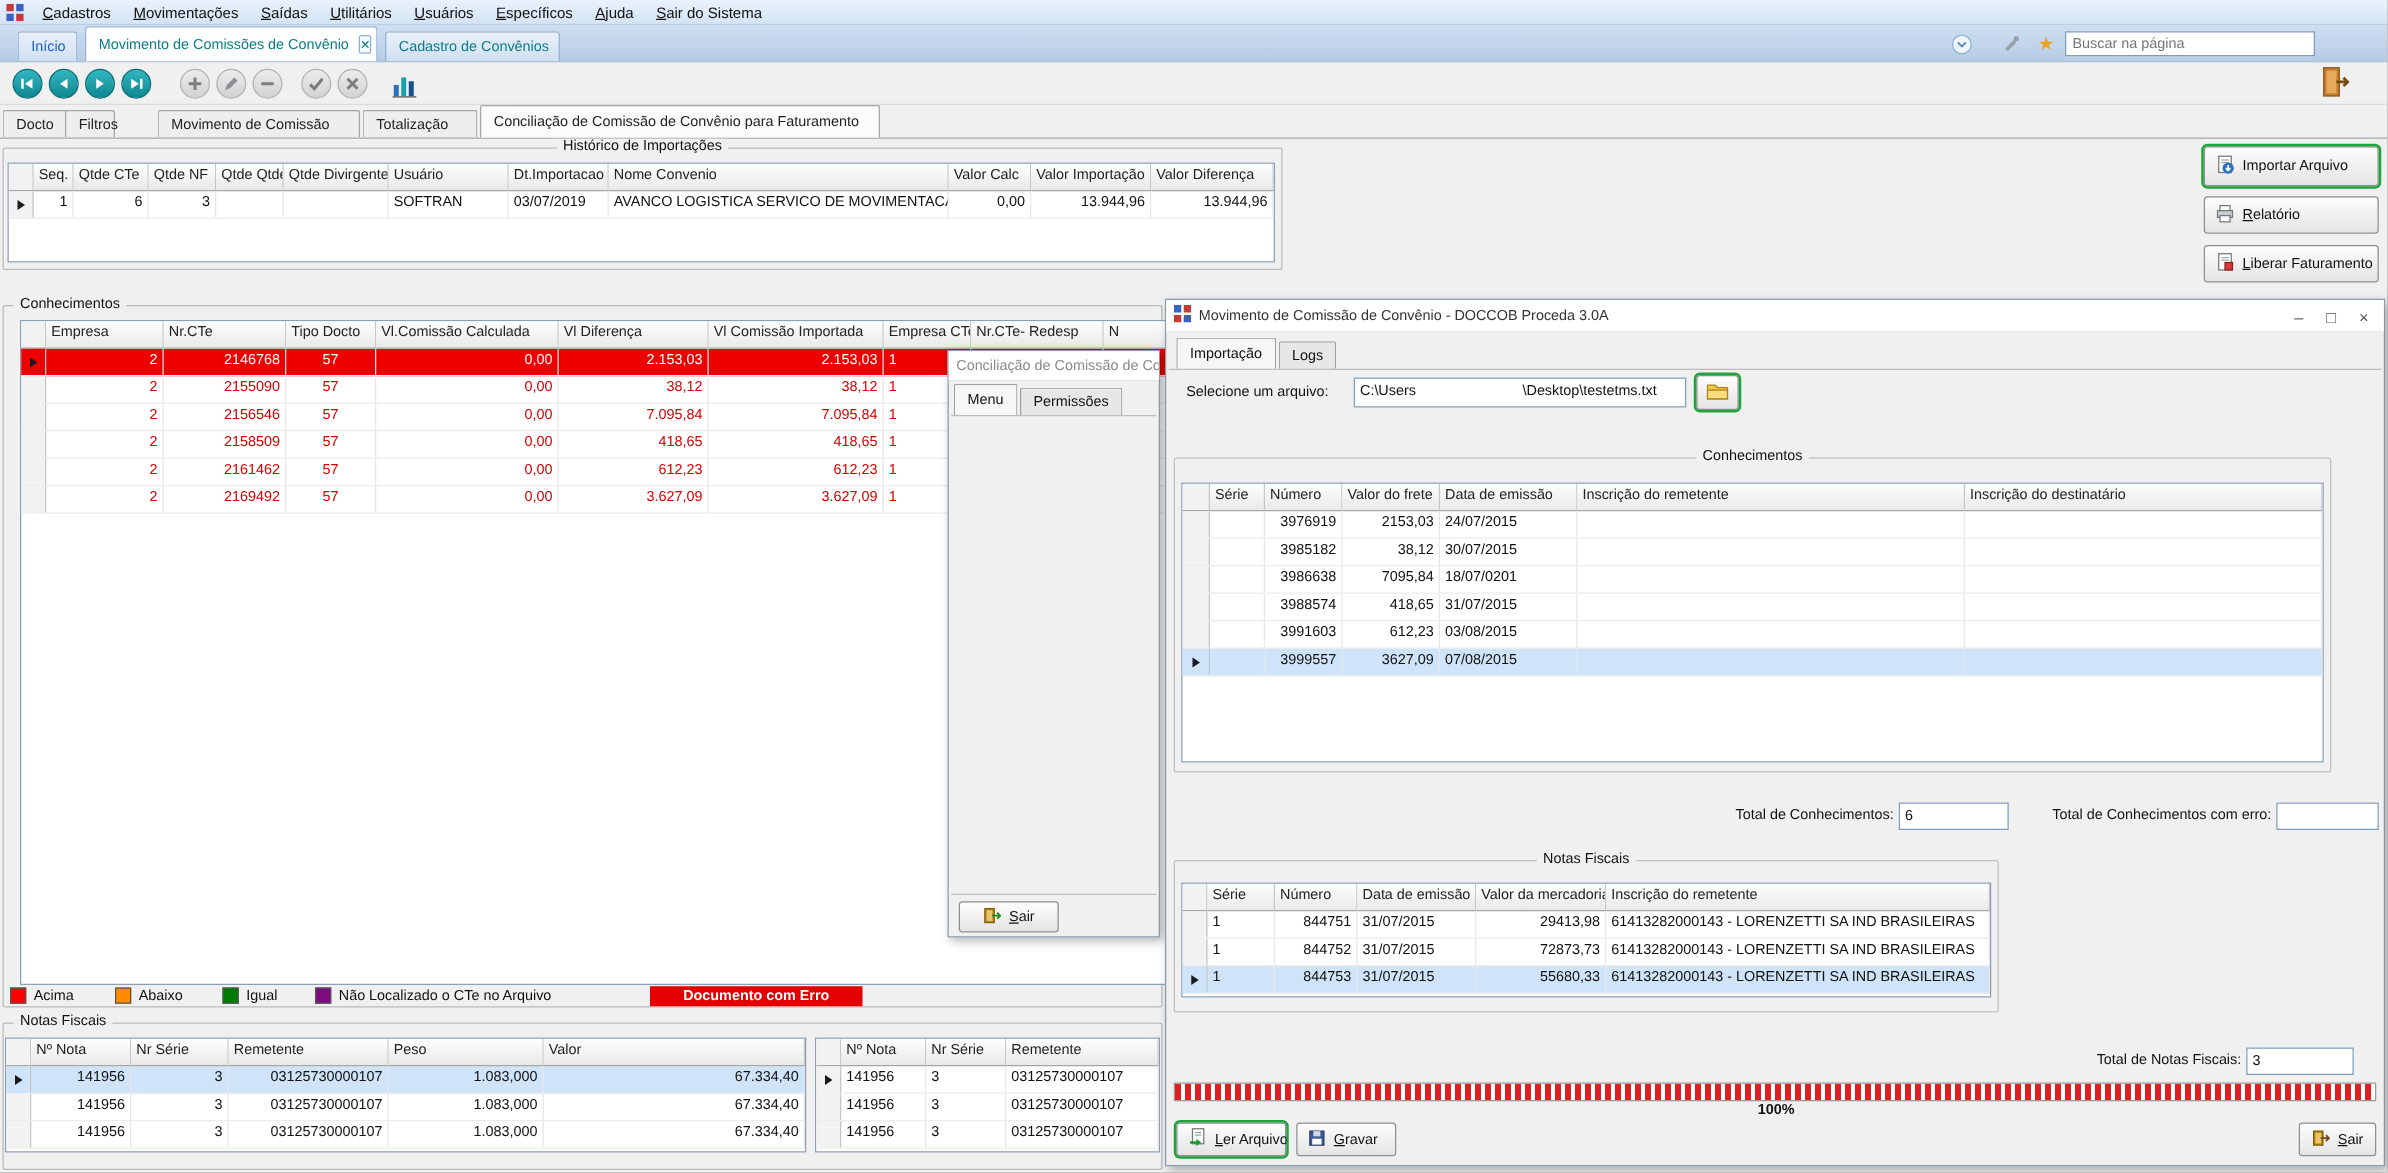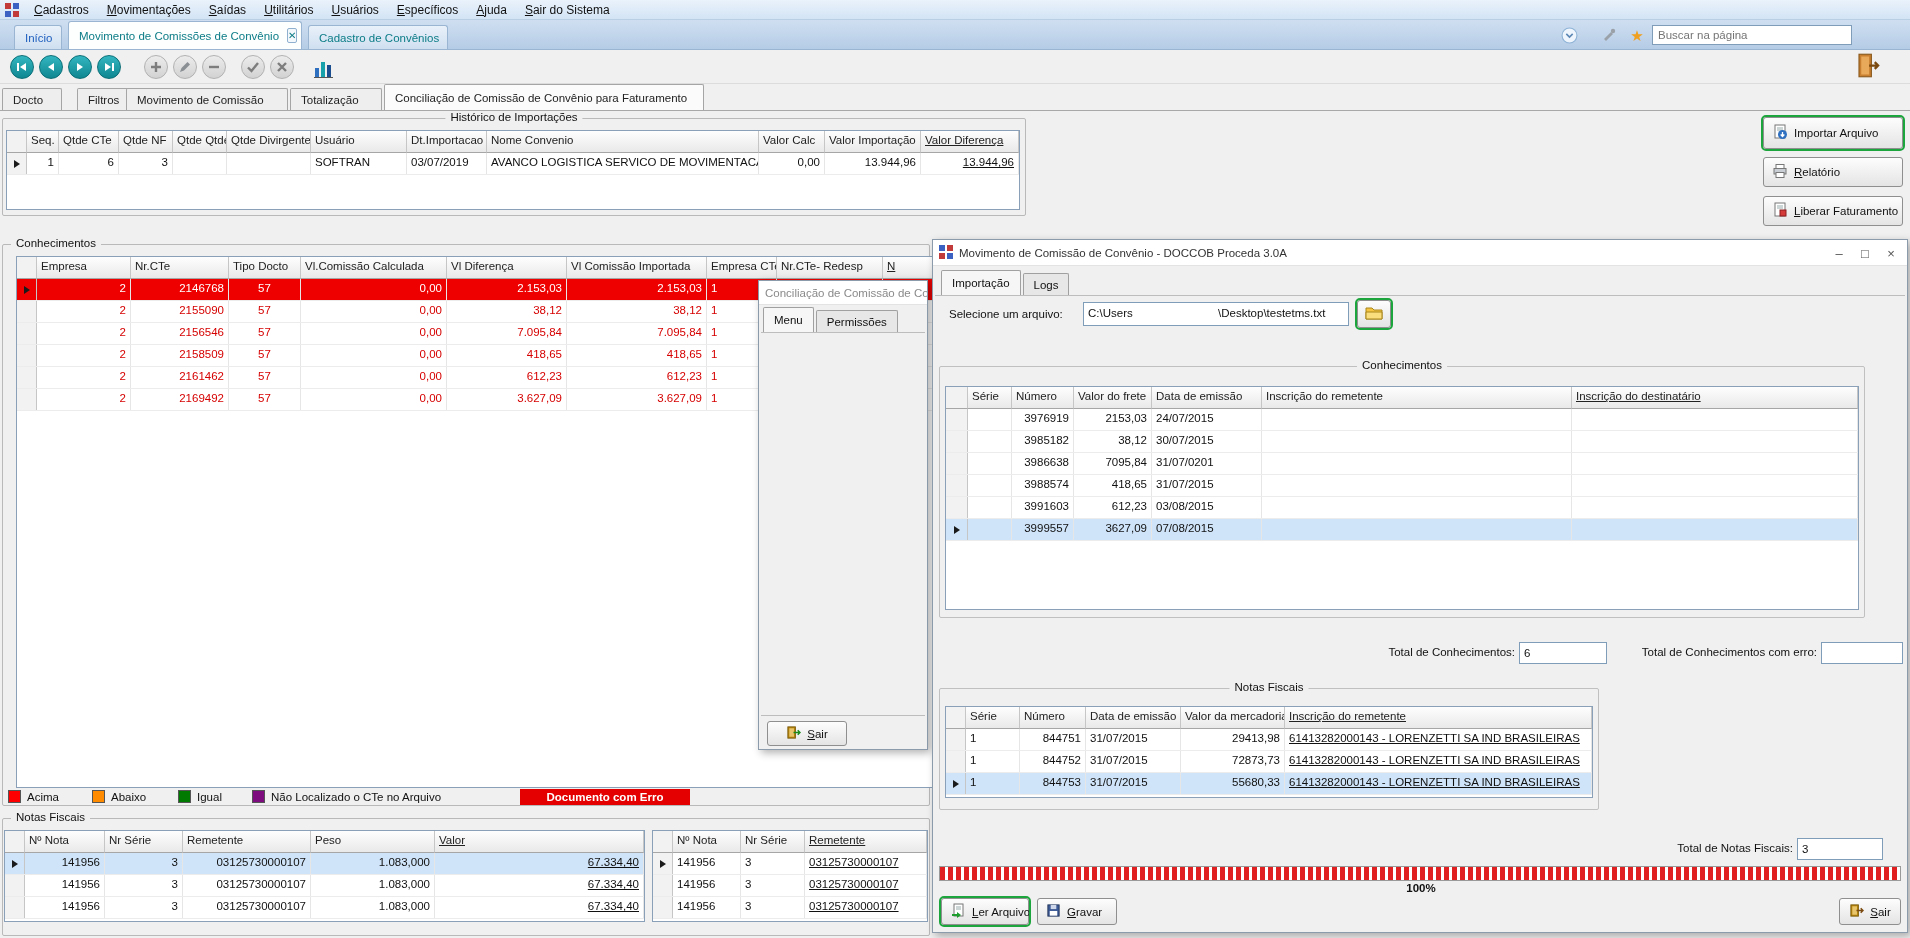--- a/index.html
+++ b/index.html
@@ -44,21 +44,21 @@
   .legend.center { left:50%; transform:translateX(-50%); }
   .legend.left { left:8px; }
 
   
   .grid { position:absolute; background:#fff; border:1px solid #8aa0b8; overflow:hidden; font-size:11.5px; }
   .tr { display:flex; height:22px; }
   .tbody .tr { border-bottom:1px solid #ececec; }
   .th, .td { padding:3px 4px; white-space:nowrap; overflow:hidden; flex:0 0 auto; }
   .th { background:linear-gradient(#fefefe,#e9e9e9); border-right:1px solid #c6c6c6; border-bottom:1px solid #a6a6a6; color:#222; }
   .td { border-right:1px solid #e6e6e6; }
-  .fill { flex:1 1 auto;text-decoration:underline; }
+  .fill { flex:1 1 auto; }
   .gut { background:#f2f2f2; border-right:1px solid #c6c6c6; display:flex; align-items:center; justify-content:center; padding:0; }
   .r { text-align:right; } .c { text-align:center; }
   .marker { width:0; height:0; border-left:6px solid #1a1a1a; border-top:4px solid transparent; border-bottom:4px solid transparent; }
   .red-rows .tbody .td { color:#d60000; }
   .row-red-selected { background:#ef0000; }
   .row-red-selected .td { color:#fff !important; }
   .row-red-selected .gut { background:#ef0000; }
   .row-blue { background:#cfe4f8; }
   .row-blue .gut { background:#cfe4f8; }
 
@@ -208,21 +208,21 @@
         <rect x="4" y="2" width="11" height="20" fill="#c87f2f" stroke="#8a5a1e"></rect>
         <rect x="6" y="4" width="7" height="16" fill="#e8a95a"></rect>
         <path d="M13 12 H21 M18 9 L21 12 L18 15" stroke="#7a4a10" stroke-width="2" fill="none"></path>
       </svg>
   </span>
 
   <div class="subtabs abs">
     <div class="subtab" style="left:2px;width:60px">
         <span>Docto</span>
       </div>
-    <div class="subtab" style="left:77px;width:74px">
+    <div class="subtab" style="left:52px;width:40px">
         <span>Filtros</span>
       </div>
     <div class="subtab" style="left:126px;width:162px">
         <span>Movimento de Comissão</span>
       </div>
     <div class="subtab" style="left:290px;width:92px">
         <span>Totalização</span>
       </div>
     <div class="subtab active" style="left:384px;width:320px">
         <span>Conciliação de Comissão de Convênio para Faturamento</span>
@@ -578,21 +578,21 @@
             <span class="td" style="width:110px">30/07/2015</span>
             <span class="td" style="width:310px"></span>
             <span class="td fill"></span>
           </div>
 
           <div class="tr">
             <span class="td gut" style="width:22px"></span>
             <span class="td" style="width:44px"></span>
             <span class="td r" style="width:62px">3986638</span>
             <span class="td r" style="width:78px">7095,84</span>
-            <span class="td" style="width:110px">31/07/0201</span>
+            <span class="td" style="width:110px">18/07/0201</span>
             <span class="td" style="width:310px"></span>
             <span class="td fill"></span>
           </div>
 
           <div class="tr">
             <span class="td gut" style="width:22px"></span>
             <span class="td" style="width:44px"></span>
             <span class="td r" style="width:62px">3988574</span>
             <span class="td r" style="width:78px">418,65</span>
             <span class="td" style="width:110px">31/07/2015</span>

